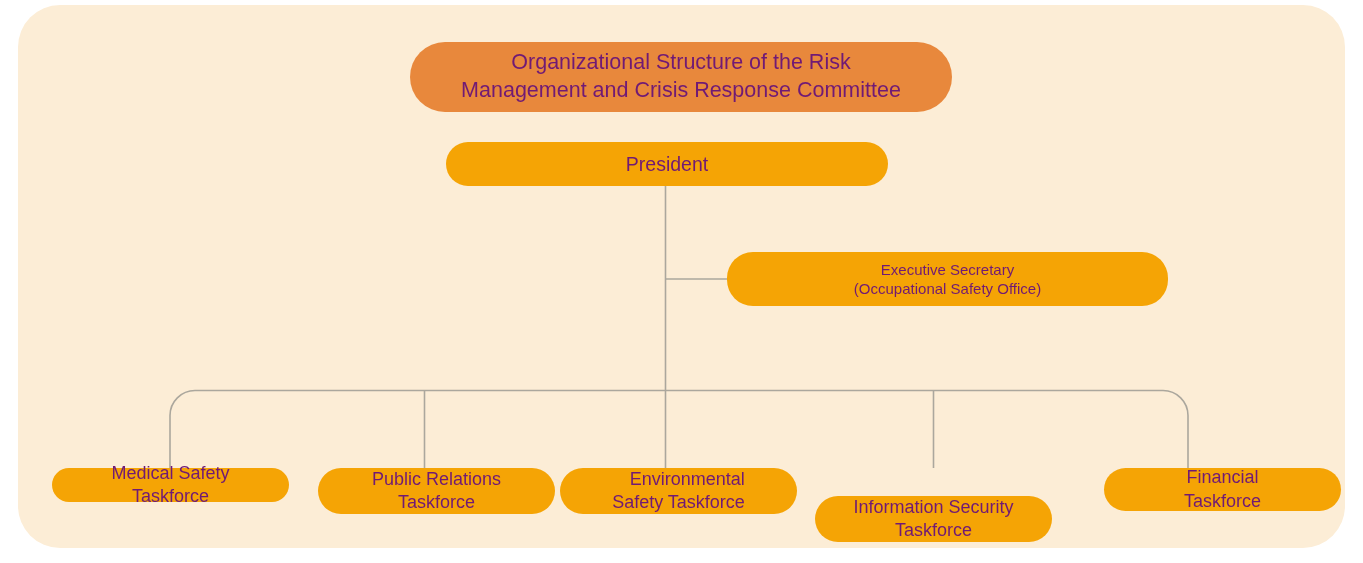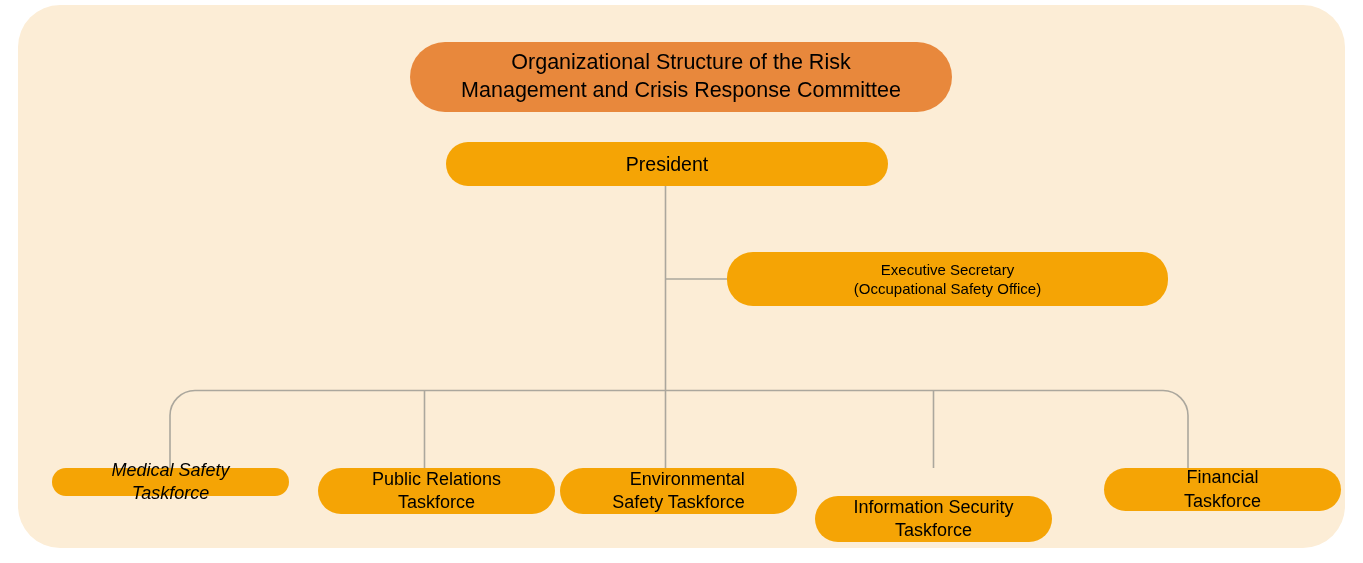--- a/index.html
+++ b/index.html
@@ -34,21 +34,21 @@
     width: 1363px;
     height: 563px;
     pointer-events: none;
   }
   .node {
     position: absolute;
     display: flex;
     align-items: center;
     justify-content: center;
     text-align: center;
-    color: #000000;
+    color: #701a75;
     line-height: 1.28;
     box-sizing: border-box;
     padding: 4px 16px;
     white-space: pre-line;
   }
   .node-title {
     background: #E8883C;
     border-radius: 36px;
     font-size: 21.5px;
   }
@@ -90,21 +90,21 @@
   </svg>
 
   <div class="node node-title" style="left:410px; top:42px; width:542px; height:70px;">Organizational Structure of the Risk
 Management and Crisis Response Committee</div>
 
   <div class="node node-primary" style="left:446px; top:142px; width:442px; height:44px;text-align:center;">President</div>
 
   <div class="node node-primary" style="left:727px; top:252px; width:441px; height:54px; font-size:15px;">Executive Secretary
 (Occupational Safety Office)</div>
 
-  <div class="node node-leaf" style="left:52px; top:468px; width:237px; height:28px;font-style:italic;">Medical Safety
+  <div class="node node-leaf" style="left:52px; top:468px; width:237px; height:34px;">Medical Safety
 Taskforce</div>
 
   <div class="node node-leaf" style="left:318px; top:468px; width:237px; height:46px;">Public Relations
 Taskforce</div>
 
   <div class="node node-leaf" style="left:560px; top:468px; width:237px; height:46px;text-align:right;">Environmental
 Safety Taskforce</div>
 
   <div class="node node-leaf" style="left:815px; top:496px; width:237px; height:46px;">Information Security
 Taskforce</div>

